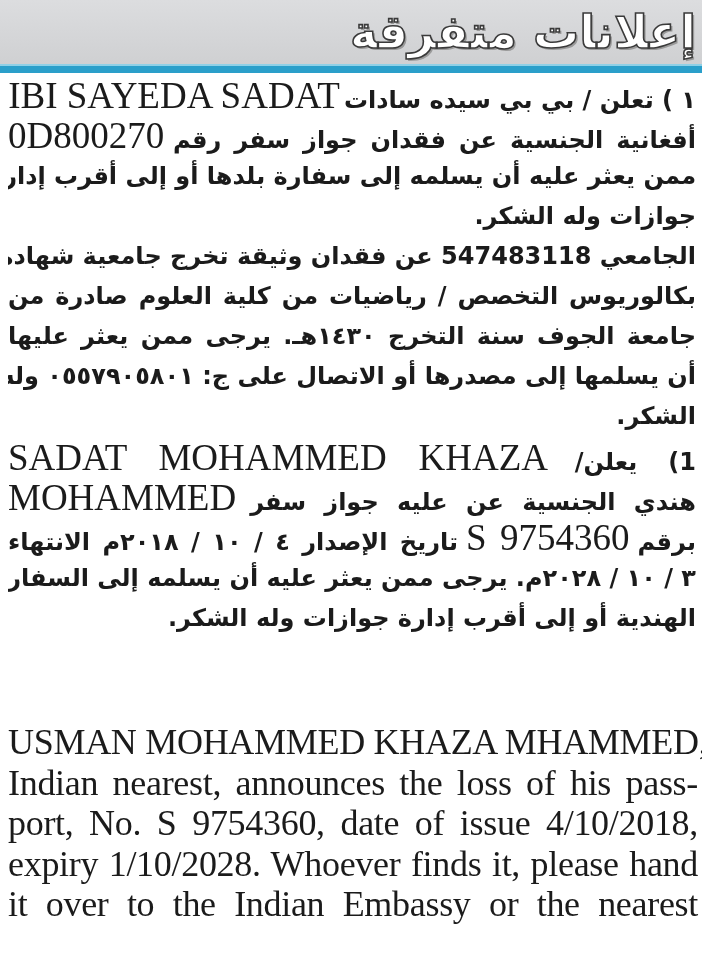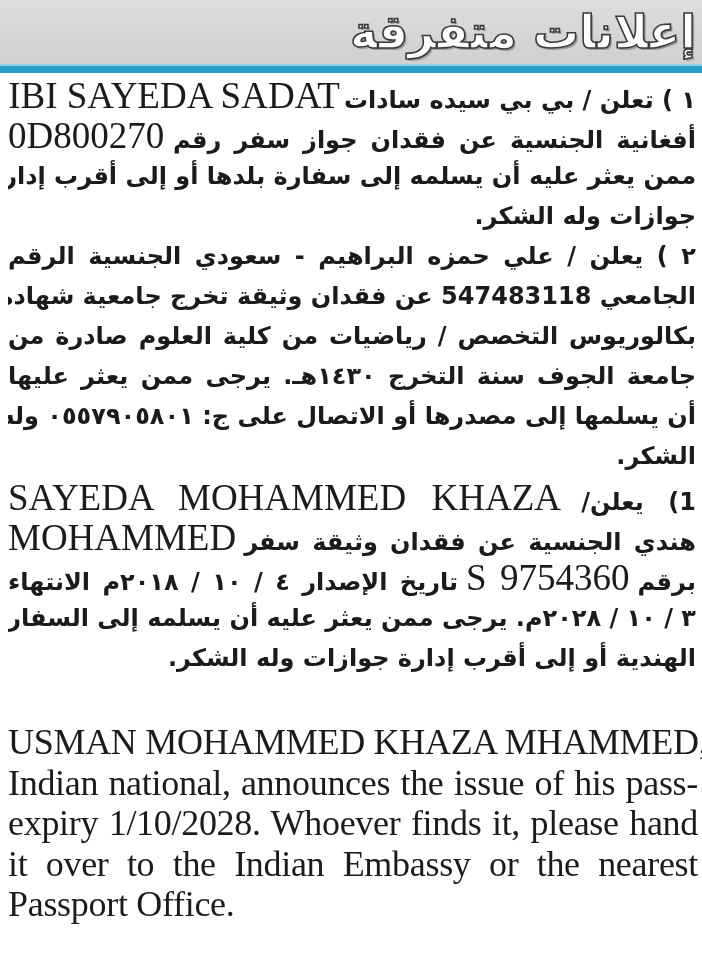--- a/index.html
+++ b/index.html
@@ -121,48 +121,47 @@
     </div>
     <div class="line">
       <span class="ar">أفغانية الجنسية عن فقدان جواز سفر رقم</span>
       <span class="lat">0D800270</span>
     </div>
     <div class="line ar">ممن يعثر عليه أن يسلمه إلى سفارة بلدها أو إلى أقرب إدارة</div>
     <div class="line ar last">جوازات وله الشكر.</div>
   </div>
 
   <div>
-    <div class="line ar">٢ ) يعلن / علي حمزه البراهيم - سعودي الجنسية الرقم</div>
     <div class="line ar">الجامعي 547483118 عن فقدان وثيقة تخرج جامعية شهادة</div>
     <div class="line ar">بكالوريوس التخصص / رياضيات من كلية العلوم صادرة من</div>
     <div class="line ar">جامعة الجوف سنة التخرج ١٤٣٠هـ. يرجى ممن يعثر عليها</div>
     <div class="line ar">أن يسلمها إلى مصدرها أو الاتصال على ج: ٠٥٥٧٩٠٥٨٠١ وله</div>
     <div class="line ar last">الشكر.</div>
   </div>
 
   <div class="gap"></div>
 
   <div>
     <div class="line last" style="text-align-last: justify;">
       <span class="ar">1) يعلن/</span>
-      <span class="lat">SAYEDA MOHAMMED KHAZA</span>
+      <span class="lat">SADAT MOHAMMED KHAZA</span>
     </div>
     <div class="line">
-      <span class="ar">هندي الجنسية عن فقدان وثيقة سفر</span>
+      <span class="ar">هندي الجنسية عن عليه جواز سفر</span>
       <span class="lat">MOHAMMED</span>
     </div>
     <div class="line">
       <span class="ar">برقم</span>
       <span class="lat">S 9754360</span>
       <span class="ar">تاريخ الإصدار ٤ / ١٠ / ٢٠١٨م الانتهاء</span>
     </div>
     <div class="line ar">٣ / ١٠ / ٢٠٢٨م. يرجى ممن يعثر عليه أن يسلمه إلى السفاره</div>
     <div class="line ar last">الهندية أو إلى أقرب إدارة جوازات وله الشكر.</div>
   </div>
 </div>
 
 <div class="en-block">
   <div class="en-line">USMAN MOHAMMED KHAZA MHAMMED,</div>
-  <div class="en-line">Indian national, announces the issue of his pass-</div>
+  <div class="en-line">Indian nearest, announces the loss of his pass-</div>
+  <div class="en-line">port, No. S 9754360, date of issue 4/10/2018,</div>
   <div class="en-line">expiry 1/10/2028. Whoever finds it, please hand</div>
   <div class="en-line">it over to the Indian Embassy or the nearest</div>
-  <div class="en-line last">Passport Office.</div>
 </div>
 
 </body></html>

